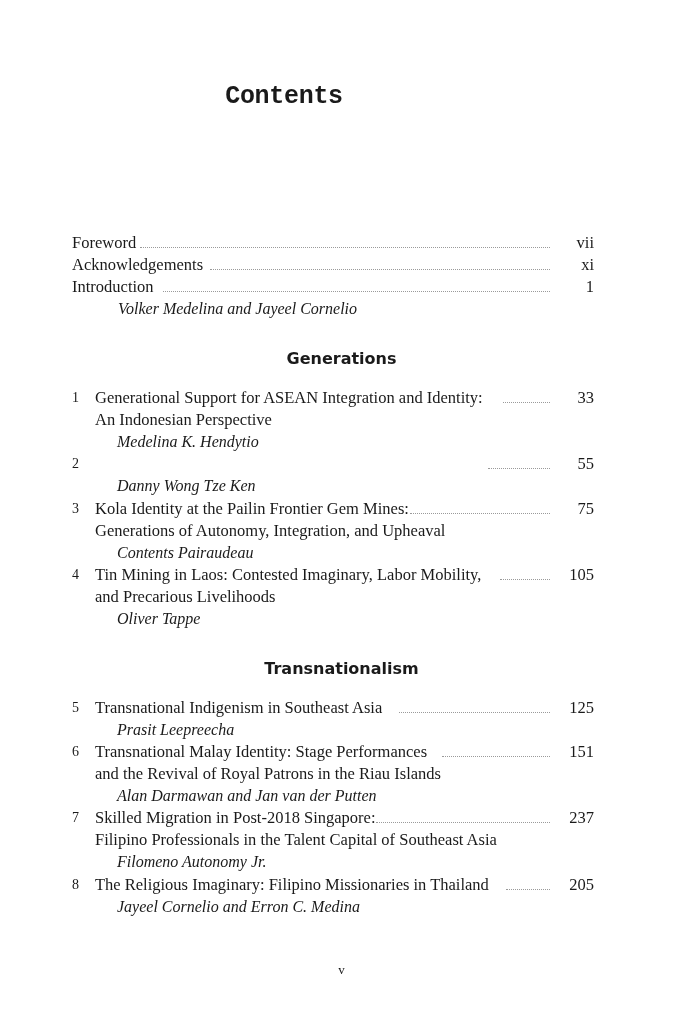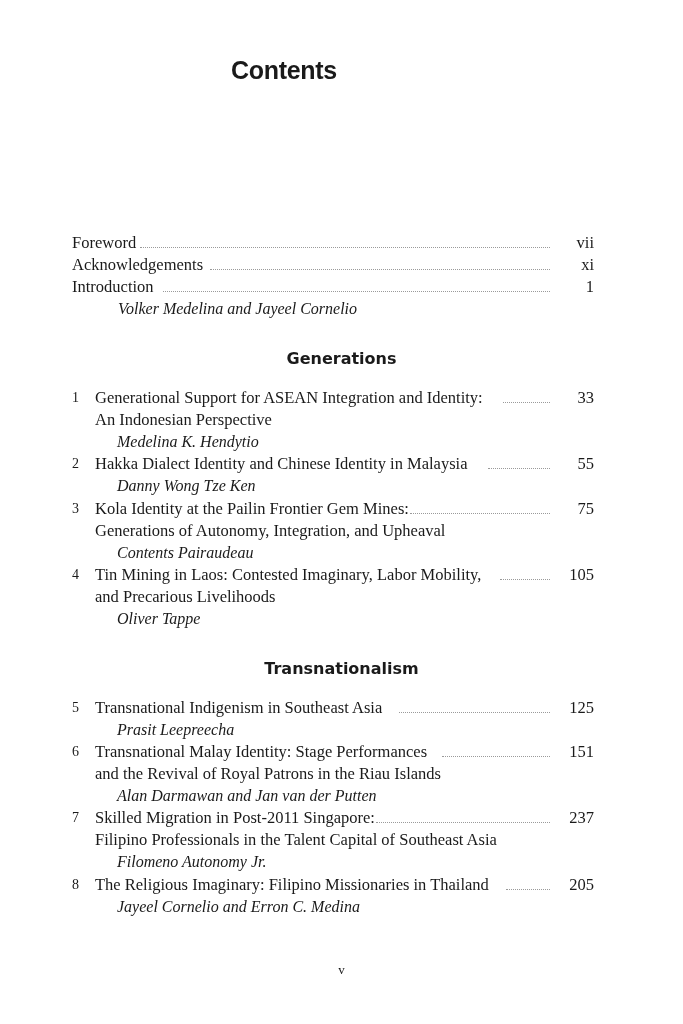--- a/index.html
+++ b/index.html
@@ -1,19 +1,19 @@
 <!DOCTYPE html>
 <html><head>
 <meta charset="utf-8">
 <style>
   html, body { margin: 0; padding: 0; background: #ffffff; }
   body { width: 683px; height: 1024px; position: relative; overflow: hidden;
          font-family: "Liberation Serif", "DejaVu Serif", serif; color: #1a1a1a; }
-  .title { position: absolute; top: 56px; left: 0; width: 568px; text-align: center;
-           font-family: Liberation Sans, sans-serif; font-weight: bold;
+  .title { position: absolute; top: 82px; left: 0; width: 568px; text-align: center;
+           font-family: Liberation Mono, monospace; font-weight: bold;
            font-size: 25px; letter-spacing: -0.3px; }
   .section-head { position: absolute; left: 0; width: 683px; text-align: center;
            font-family: "DejaVu Sans", "Liberation Sans", sans-serif; font-weight: bold; font-size: 16px; }
   .row { position: absolute; left: 72px; width: 522px; height: 22px; font-size: 16.5px; line-height: 22px; }
   .row .num { position: absolute; left: 0; width: 14px; font-size: 14px; }
   .row .text { position: absolute; white-space: nowrap; }
   .row .leader { position: absolute; top: 15px; border-bottom: 1px dotted #9a9a9a; height: 0; }
   .row .page { position: absolute; right: 0; text-align: right; }
   .line { position: absolute; left: 95px; font-size: 16.5px; line-height: 22px; white-space: nowrap; font-family: Liberation Serif, serif; }
   .author { position: absolute; left: 117px; font-size: 16px; line-height: 22px; font-style: italic; white-space: nowrap; }
@@ -48,21 +48,20 @@
   <span class="num">1</span>
   <span class="text" style="left:23px">Generational Support for ASEAN Integration and Identity:</span>
   <span class="leader" style="left:431px; width:47px"></span>
   <span class="page">33</span>
 </div>
 <div class="line" style="top:409px">An Indonesian Perspective</div>
 <div class="author" style="top:431px">Medelina K. Hendytio</div>
 
 <div class="row" style="top:453px">
   <span class="num">2</span>
-  <span class="text" style="left:23px">Hakka Dialect Identity and Chinese Identity in Malaysia</span>
   <span class="leader" style="left:416px; width:62px"></span>
   <span class="page">55</span>
 </div>
 <div class="author" style="top:475px">Danny Wong Tze Ken</div>
 
 <div class="row" style="top:498px">
   <span class="num">3</span>
   <span class="text" style="left:23px">Kola Identity at the Pailin Frontier Gem Mines:</span>
   <span class="leader" style="left:338px; width:140px"></span>
   <span class="page">75</span>
@@ -93,21 +92,21 @@
   <span class="num">6</span>
   <span class="text" style="left:23px">Transnational Malay Identity: Stage Performances</span>
   <span class="leader" style="left:370px; width:108px"></span>
   <span class="page">151</span>
 </div>
 <div class="line" style="top:763px">and the Revival of Royal Patrons in the Riau Islands</div>
 <div class="author" style="top:785px">Alan Darmawan and Jan van der Putten</div>
 
 <div class="row" style="top:807px">
   <span class="num">7</span>
-  <span class="text" style="left:23px">Skilled Migration in Post-2011 Singapore:</span>
+  <span class="text" style="left:23px">Skilled Migration in Post-2018 Singapore:</span>
   <span class="leader" style="left:304px; width:174px"></span>
   <span class="page">237</span>
 </div>
 <div class="line" style="top:829px">Filipino Professionals in the Talent Capital of Southeast Asia</div>
 <div class="author" style="top:851px">Filomeno Autonomy Jr.</div>
 
 <div class="row" style="top:874px">
   <span class="num">8</span>
   <span class="text" style="left:23px">The Religious Imaginary: Filipino Missionaries in Thailand</span>
   <span class="leader" style="left:434px; width:44px"></span>

